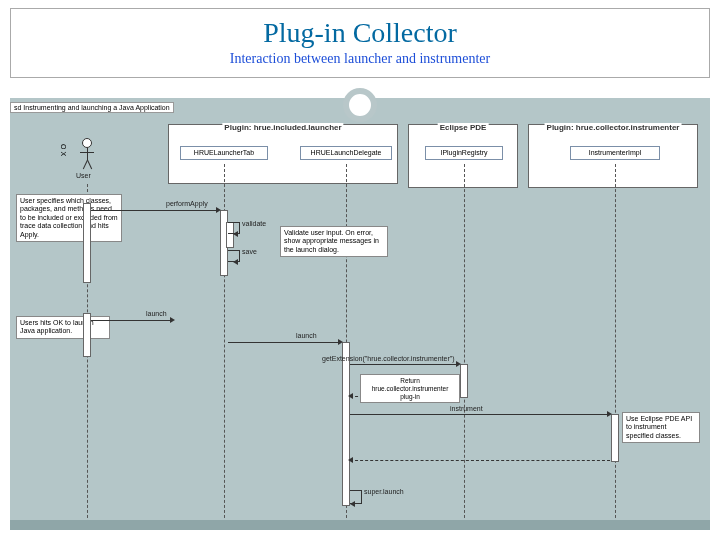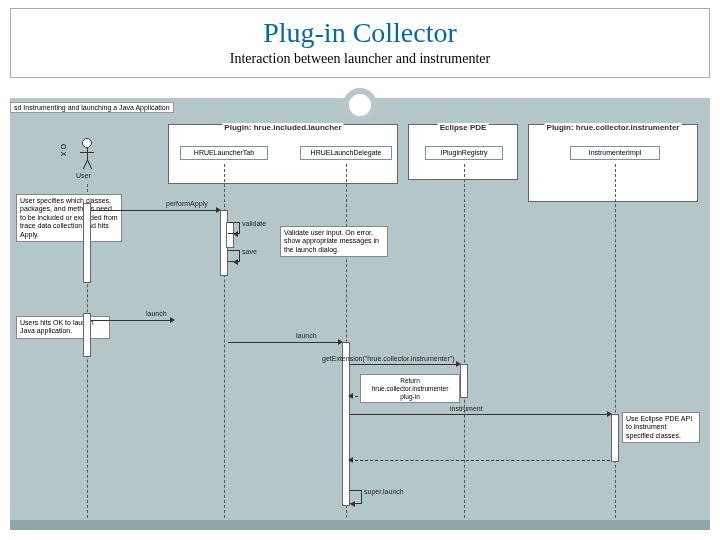--- a/index.html
+++ b/index.html
@@ -1,19 +1,19 @@
 <!DOCTYPE html>
 <html><head>
 <meta charset="utf-8">
 <style>
   * { margin: 0; padding: 0; box-sizing: border-box; }
   body { width: 720px; height: 540px; background: #fff; font-family: Arial, sans-serif; position: relative; overflow: hidden; }
   .slide-border { position: absolute; top: 8px; left: 10px; right: 10px; height: 70px; border: 1px solid #aaa; }
   .title { font-family: Georgia, 'Times New Roman', serif; font-size: 28px; font-weight: 400; color: #0369a1; text-align: center; padding-top: 8px; }
-  .subtitle { font-family: Georgia, 'Times New Roman', serif; font-size: 14px; color: #000000; text-align: center; margin-top: 2px; }
+  .subtitle { font-family: Georgia, 'Times New Roman', serif; font-size: 14px; color: #1d4ed8; text-align: center; margin-top: 2px; }
   .ring { position: absolute; left: 50%; top: 88px; transform: translateX(-50%); width: 34px; height: 34px; border: 6px solid #b8c7c9; border-radius: 50%; background: #fff; z-index: 3; }
   .hline { position: absolute; top: 104px; left: 12px; right: 12px; height: 1px; background: #ccc; }
   .diagram { position: absolute; top: 98px; left: 10px; right: 10px; bottom: 10px; background: #b4c6c8; overflow: hidden; }
   .abs { position: absolute; }
   .caption { background: #fff; border: 1px solid #999; font-size: 7px; padding: 1px 3px; }
   .pkg { border: 1px solid #666; background: #fff; }
   .pkg-label { position: absolute; top: -2px; left: 50%; transform: translateX(-50%); font-size: 8px; font-weight: bold; color: #333; background: #fff; padding: 0 2px; white-space: nowrap; }
   .lifeline-box { background: #fff; border: 1px solid #7b8fa8; font-size: 7px; text-align: center; padding: 2px 1px; line-height: 1.1; }
   .lifeline { border-left: 1px dashed #555; width: 0; }
   .actor-head { width: 10px; height: 10px; border: 1px solid #333; border-radius: 50%; background: #fff; }
@@ -40,24 +40,24 @@
 <div class="hline"></div>
 <div class="ring"></div>
 
 <div class="diagram">
 
   <div class="abs caption" style="top:4px; left:0;">sd Instrumenting and launching a Java Application</div>
 
   <div class="abs pkg" style="top:26px; left:158px; width:230px; height:60px;">
     <div class="pkg-label">Plugin: hrue.included.launcher</div>
   </div>
-  <div class="abs pkg" style="top:26px; left:398px; width:110px; height:56px;">
+  <div class="abs pkg" style="top:26px; left:398px; width:110px; height:64px;">
     <div class="pkg-label">Eclipse PDE</div>
   </div>
-  <div class="abs pkg" style="top:26px; left:518px; width:170px; height:78px;">
+  <div class="abs pkg" style="top:26px; left:518px; width:170px; height:64px;">
     <div class="pkg-label">Plugin: hrue.collector.instrumenter</div>
   </div>
 
   <div class="abs" style="top:40px; left:70px;">
     <div class="actor-head abs" style="left:2px; top:0;"></div>
     <div class="actor-body abs" style="left:7px; top:10px;"></div>
     <div class="actor-arms abs" style="left:0; top:14px;"></div>
     <div class="actor-leg-l abs" style="left:7px; top:22px;"></div>
     <div class="actor-leg-r abs" style="left:7px; top:22px;"></div>
   </div>

